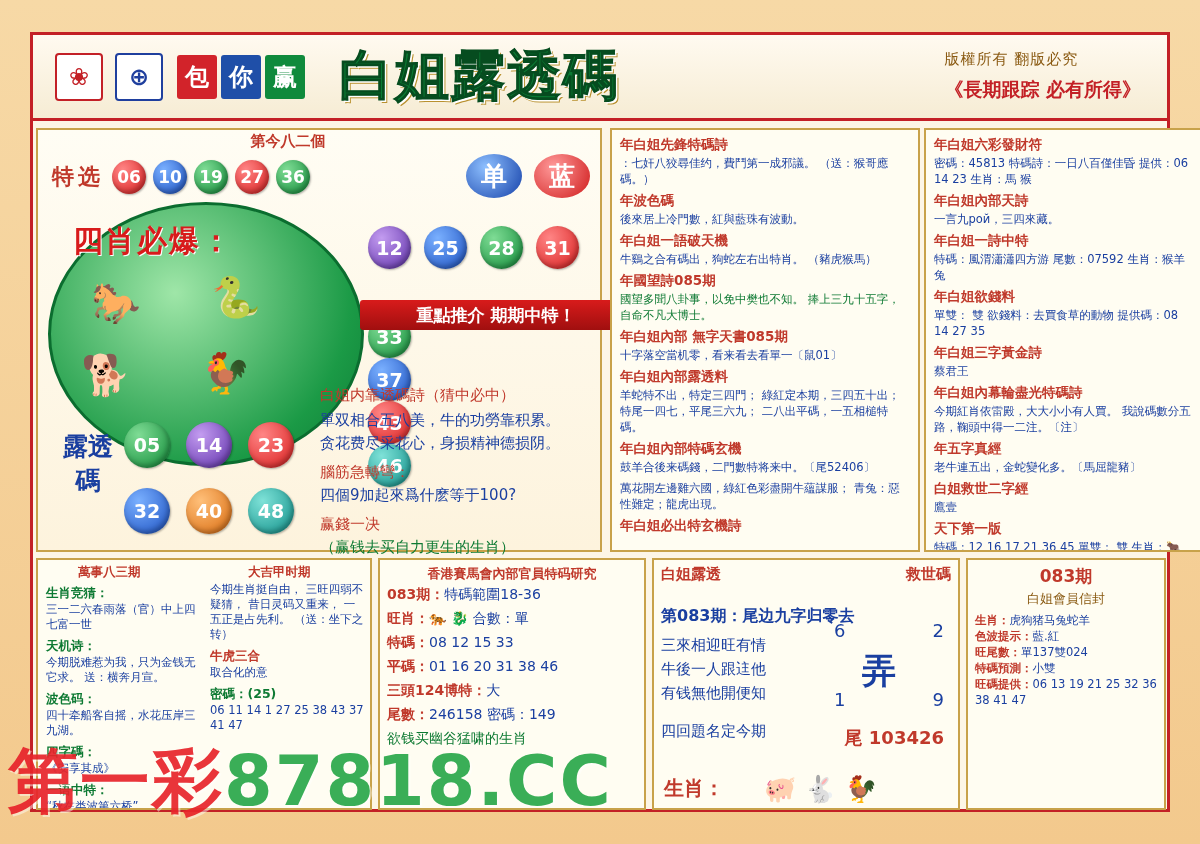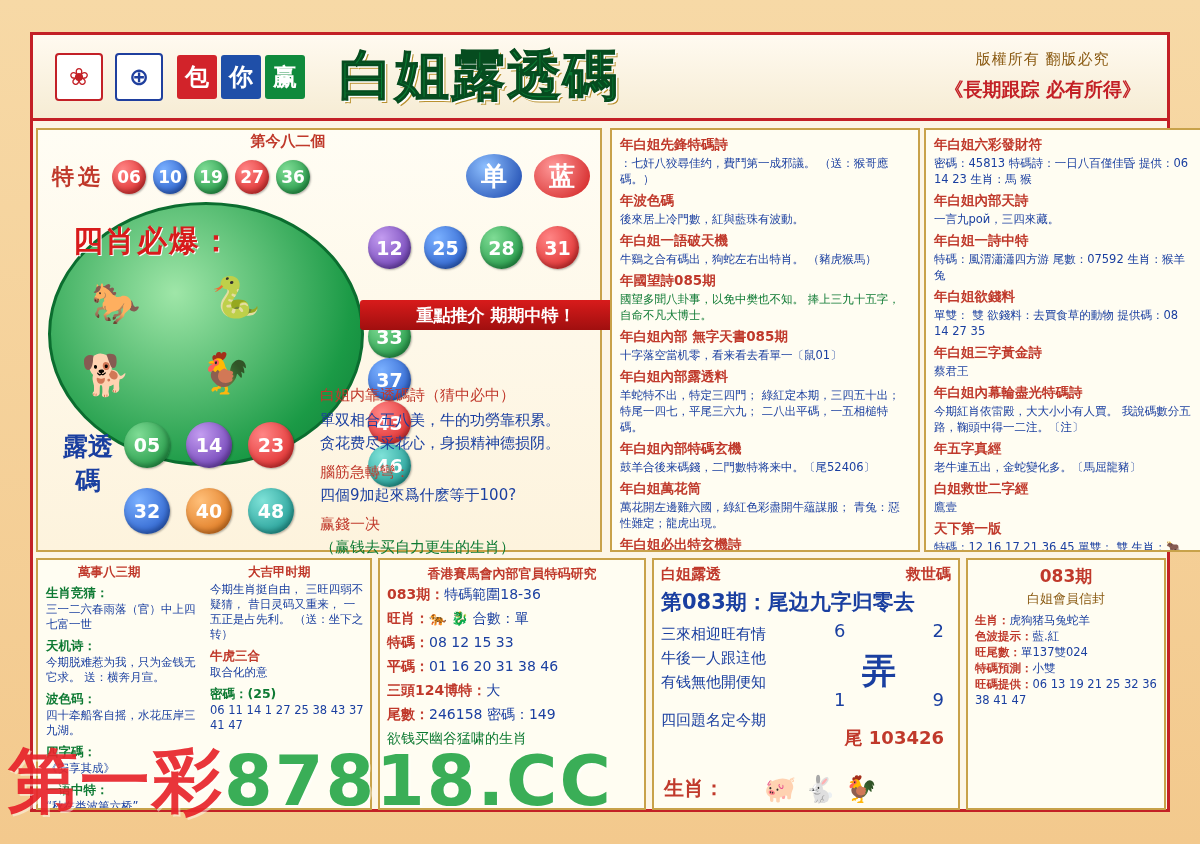--- a/index.html
+++ b/index.html
@@ -33,21 +33,21 @@
     color:#fff;font-size:24px;font-weight:bold;border-radius:3px;margin-right:4px;}
   .tag.red{background:#d2232a;}
   .tag.blue{background:#1f4fa8;}
   .tag.green{background:#0f8a3c;}
   .maintitle{
     margin-left:30px;font-size:54px;font-weight:bold;color:#0b7a33;
     -webkit-text-stroke:1px #064c1f;
     text-shadow:2px 2px 0 #fff,3px 3px 0 #b9912f;
     letter-spacing:2px;font-family:"DejaVu Sans","Liberation Sans",sans-serif;
   }
-  .headright{margin-left:auto;margin-right:26px;text-align:center;}
+  .headright{margin-left:auto;margin-right:26px;}
   .headright .l1{color:#8a5a12;font-size:15px;letter-spacing:1px;}
   .headright .l2{color:#c32026;font-size:19px;font-weight:bold;margin-top:8px;}
 
   
   .leftpanel{
     position:absolute;left:36px;top:128px;width:566px;height:424px;
     background:linear-gradient(180deg,#fffdf4,#fdf3dd);
     border:2px solid #c8a24a;box-sizing:border-box;
   }
   .curvelabel{
@@ -278,21 +278,20 @@
         <p>羊蛇特不出，特定三四門；
 綠紅定本期，三四五十出；
 特尾一四七，平尾三六九；
 二八出平碼，一五相槌特碼。</p>
       </div>
     <div class="art">
         <h4>年白姐內部特碼玄機</h4>
         <p>鼓羊合後来碼錢，二門數特将来中。〔尾52406〕</p>
       </div>
     <div class="art">
-        <h4>年白姐萬花筒</h4>
         <p>萬花開左邊雞六國，綠紅色彩盡開牛蘊謀服；
 青兔：惡性難定；龍虎出現。</p>
       </div>
     <div class="art">
         <h4>年白姐必出特玄機詩</h4>
       </div>
   </div>
 
   <div class="rightpanel">
     <div class="art">
@@ -374,21 +373,21 @@
     <div class="line"><span class="lab">三頭124博特：</span><span>大</span></div>
     <div class="line"><span class="lab">尾數：</span><span>246158 密碼：149</span></div>
     <div class="line" style="color:#0e7a33;">欲钱买幽谷猛啸的生肖</div>
   </div>
 
   <div class="b3">
     <div class="hdr">
       <span>白姐露透</span>
       <span>救世碼</span>
     </div>
-    <div style="color:#1a3fa0;font-size:21px;font-weight:bold;margin-top:4px;">第083期：尾边九字归零去</div>
+    <div style="color:#1a3fa0;font-size:16px;font-weight:bold;margin-top:22px;">第083期：尾边九字归零去</div>
     <div class="q">三來相迎旺有情</div>
     <div class="q" style="margin-top:0">牛後一人跟迬他</div>
     <div class="q" style="margin-top:0">有钱無他開便知</div>
     <div class="q" style="margin-top:14px">四回題名定今期</div>
     <div class="bignum">
       <span style="position:absolute;left:0;top:0;">6</span>
       <span style="position:absolute;right:0;top:0;">2</span>
       <span class="ctr">弄</span>
       <span style="position:absolute;left:0;bottom:0;">1</span>
       <span style="position:absolute;right:0;bottom:0;">9</span>

